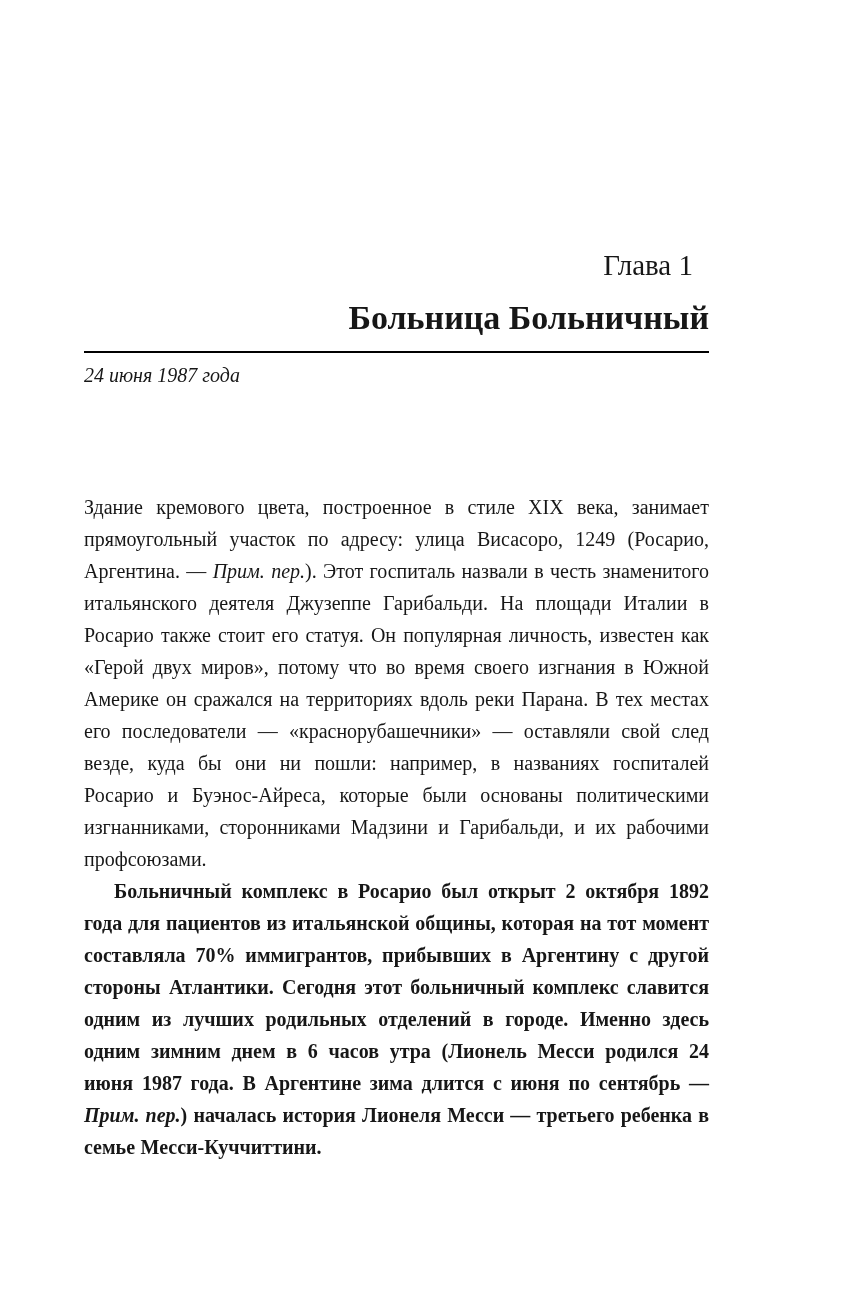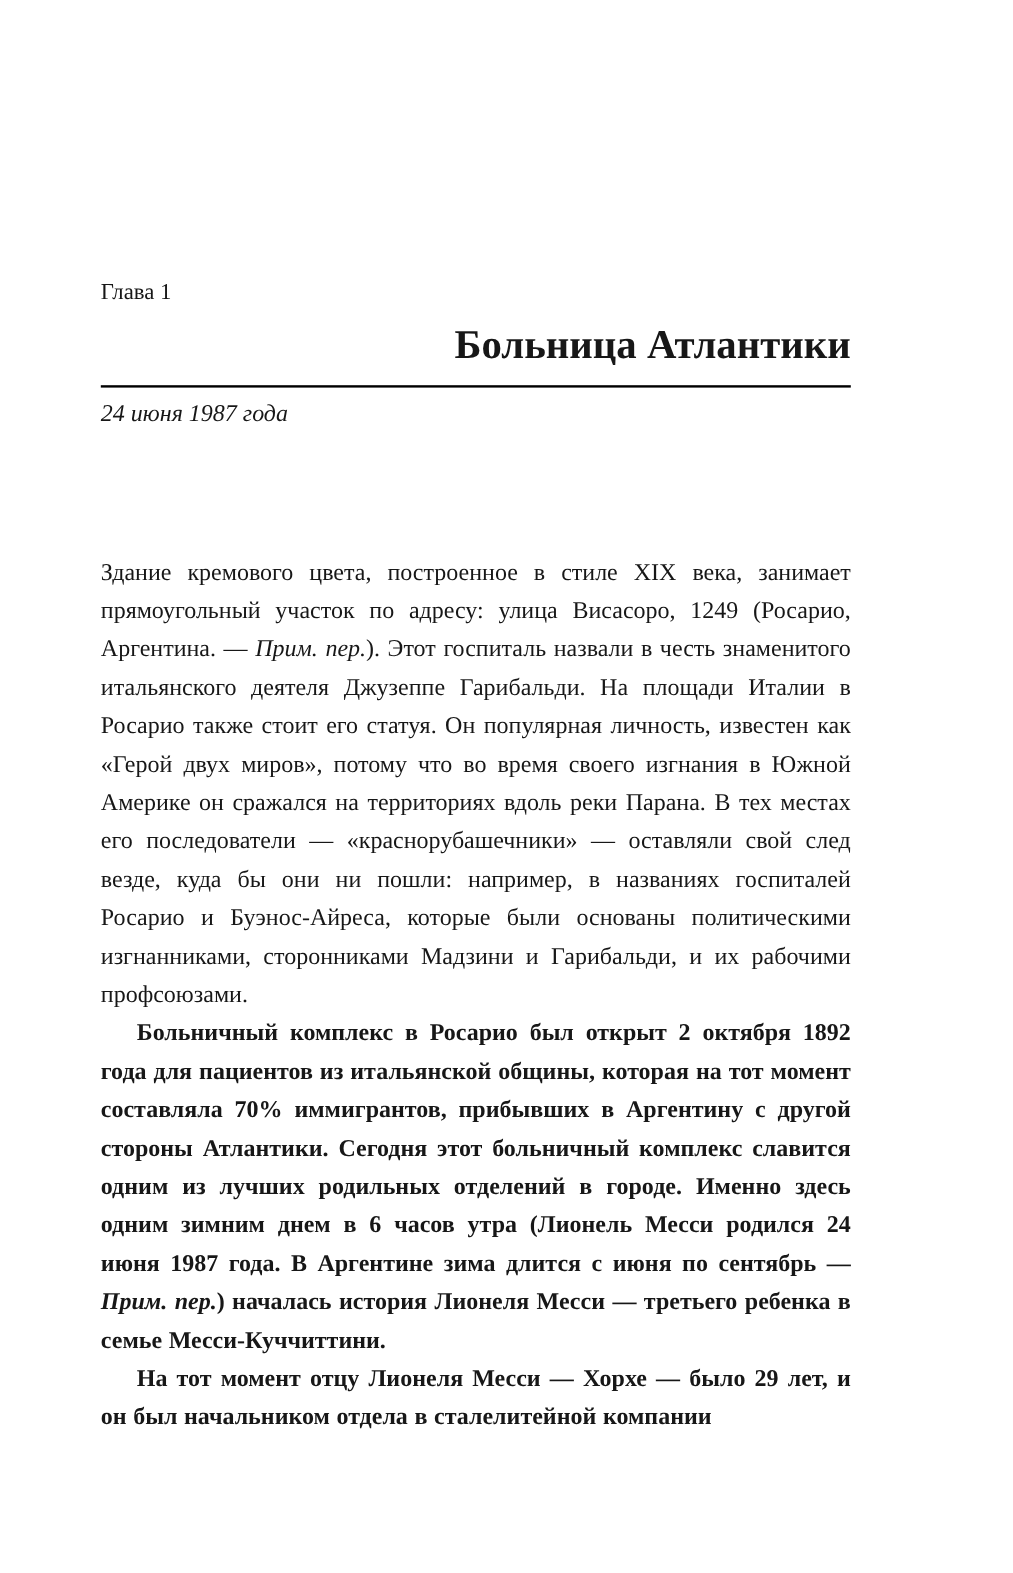--- a/index.html
+++ b/index.html
@@ -17,25 +17,25 @@
     font-family: "Liberation Serif", "DejaVu Serif", serif;
     color: #171717;
   }
   .content {
     margin-left: 84px;
     width: 625px;
     box-sizing: border-box;
     padding-top: 233px;
   }
   .chapter-label {
-    font-size: 19px;
+    font-size: 29px;
     line-height: 1.15;
     font-weight: 400;
-    text-align: left;
-    margin: 0;
+    text-align: right;
+    margin: 16px;
   }
   .chapter-title {
     font-size: 34px;
     line-height: 1.15;
     font-weight: 700;
     text-align: right;
     margin: 13px 0 0 0;
   }
   .header-rule {
     border: none;
@@ -68,23 +68,22 @@
     font-style: italic;
   }
 </style>
 </head>
 <body>
 
 <div class="page">
   <div class="content">
     <header>
       <div class="chapter-label">Глава 1</div>
-      <h1 class="chapter-title">Больница Атлантики</h1>
+      <h1 class="chapter-title">Больница Больничный</h1>
       <hr class="header-rule">
       <div class="date-line">24 июня 1987 года</div>
     </header>
     <main class="body-text">
         <p class="para"><span>Здание кремового цвета, построенное в стиле XIX века, занимает прямоугольный участок по адресу: улица Висасоро, 1249 (Росарио, Аргентина. — </span><em>Прим. пер.</em><span>). Этот госпиталь назвали в честь знаменитого итальянского деятеля Джузеппе Гарибальди. На площади Италии в Росарио также стоит его статуя. Он популярная личность, известен как «Герой двух миров», потому что во время своего изгнания в Южной Америке он сражался на территориях вдоль реки Парана. В тех местах его последователи — «краснорубашечники» — оставляли свой след везде, куда бы они ни пошли: например, в названиях госпиталей Росарио и Буэнос-Айреса, которые были основаны политическими изгнанниками, сторонниками Мадзини и Гарибальди, и их рабочими профсоюзами.</span></p>
         <p class="para indent"><span>Больничный комплекс в Росарио был открыт 2 октября 1892 года для пациентов из итальянской общины, которая на тот момент составляла 70% иммигрантов, прибывших в Аргентину с другой стороны Атлантики. Сегодня этот больничный комплекс славится одним из лучших родильных отделений в городе. Именно здесь одним зимним днем в 6 часов утра (Лионель Месси родился 24 июня 1987 года. В Аргентине зима длится с июня по сентябрь — </span><em>Прим. пер.</em><span>) началась история Лионеля Месси — третьего ребенка в семье Месси-Куччиттини.</span></p>
-        <p class="para indent"><span>На тот момент отцу Лионеля Месси — Хорхе — было 29 лет, и он был начальником отдела в сталелитейной компании</span></p>
       </main>
   </div>
 </div>
 
 </body></html>

